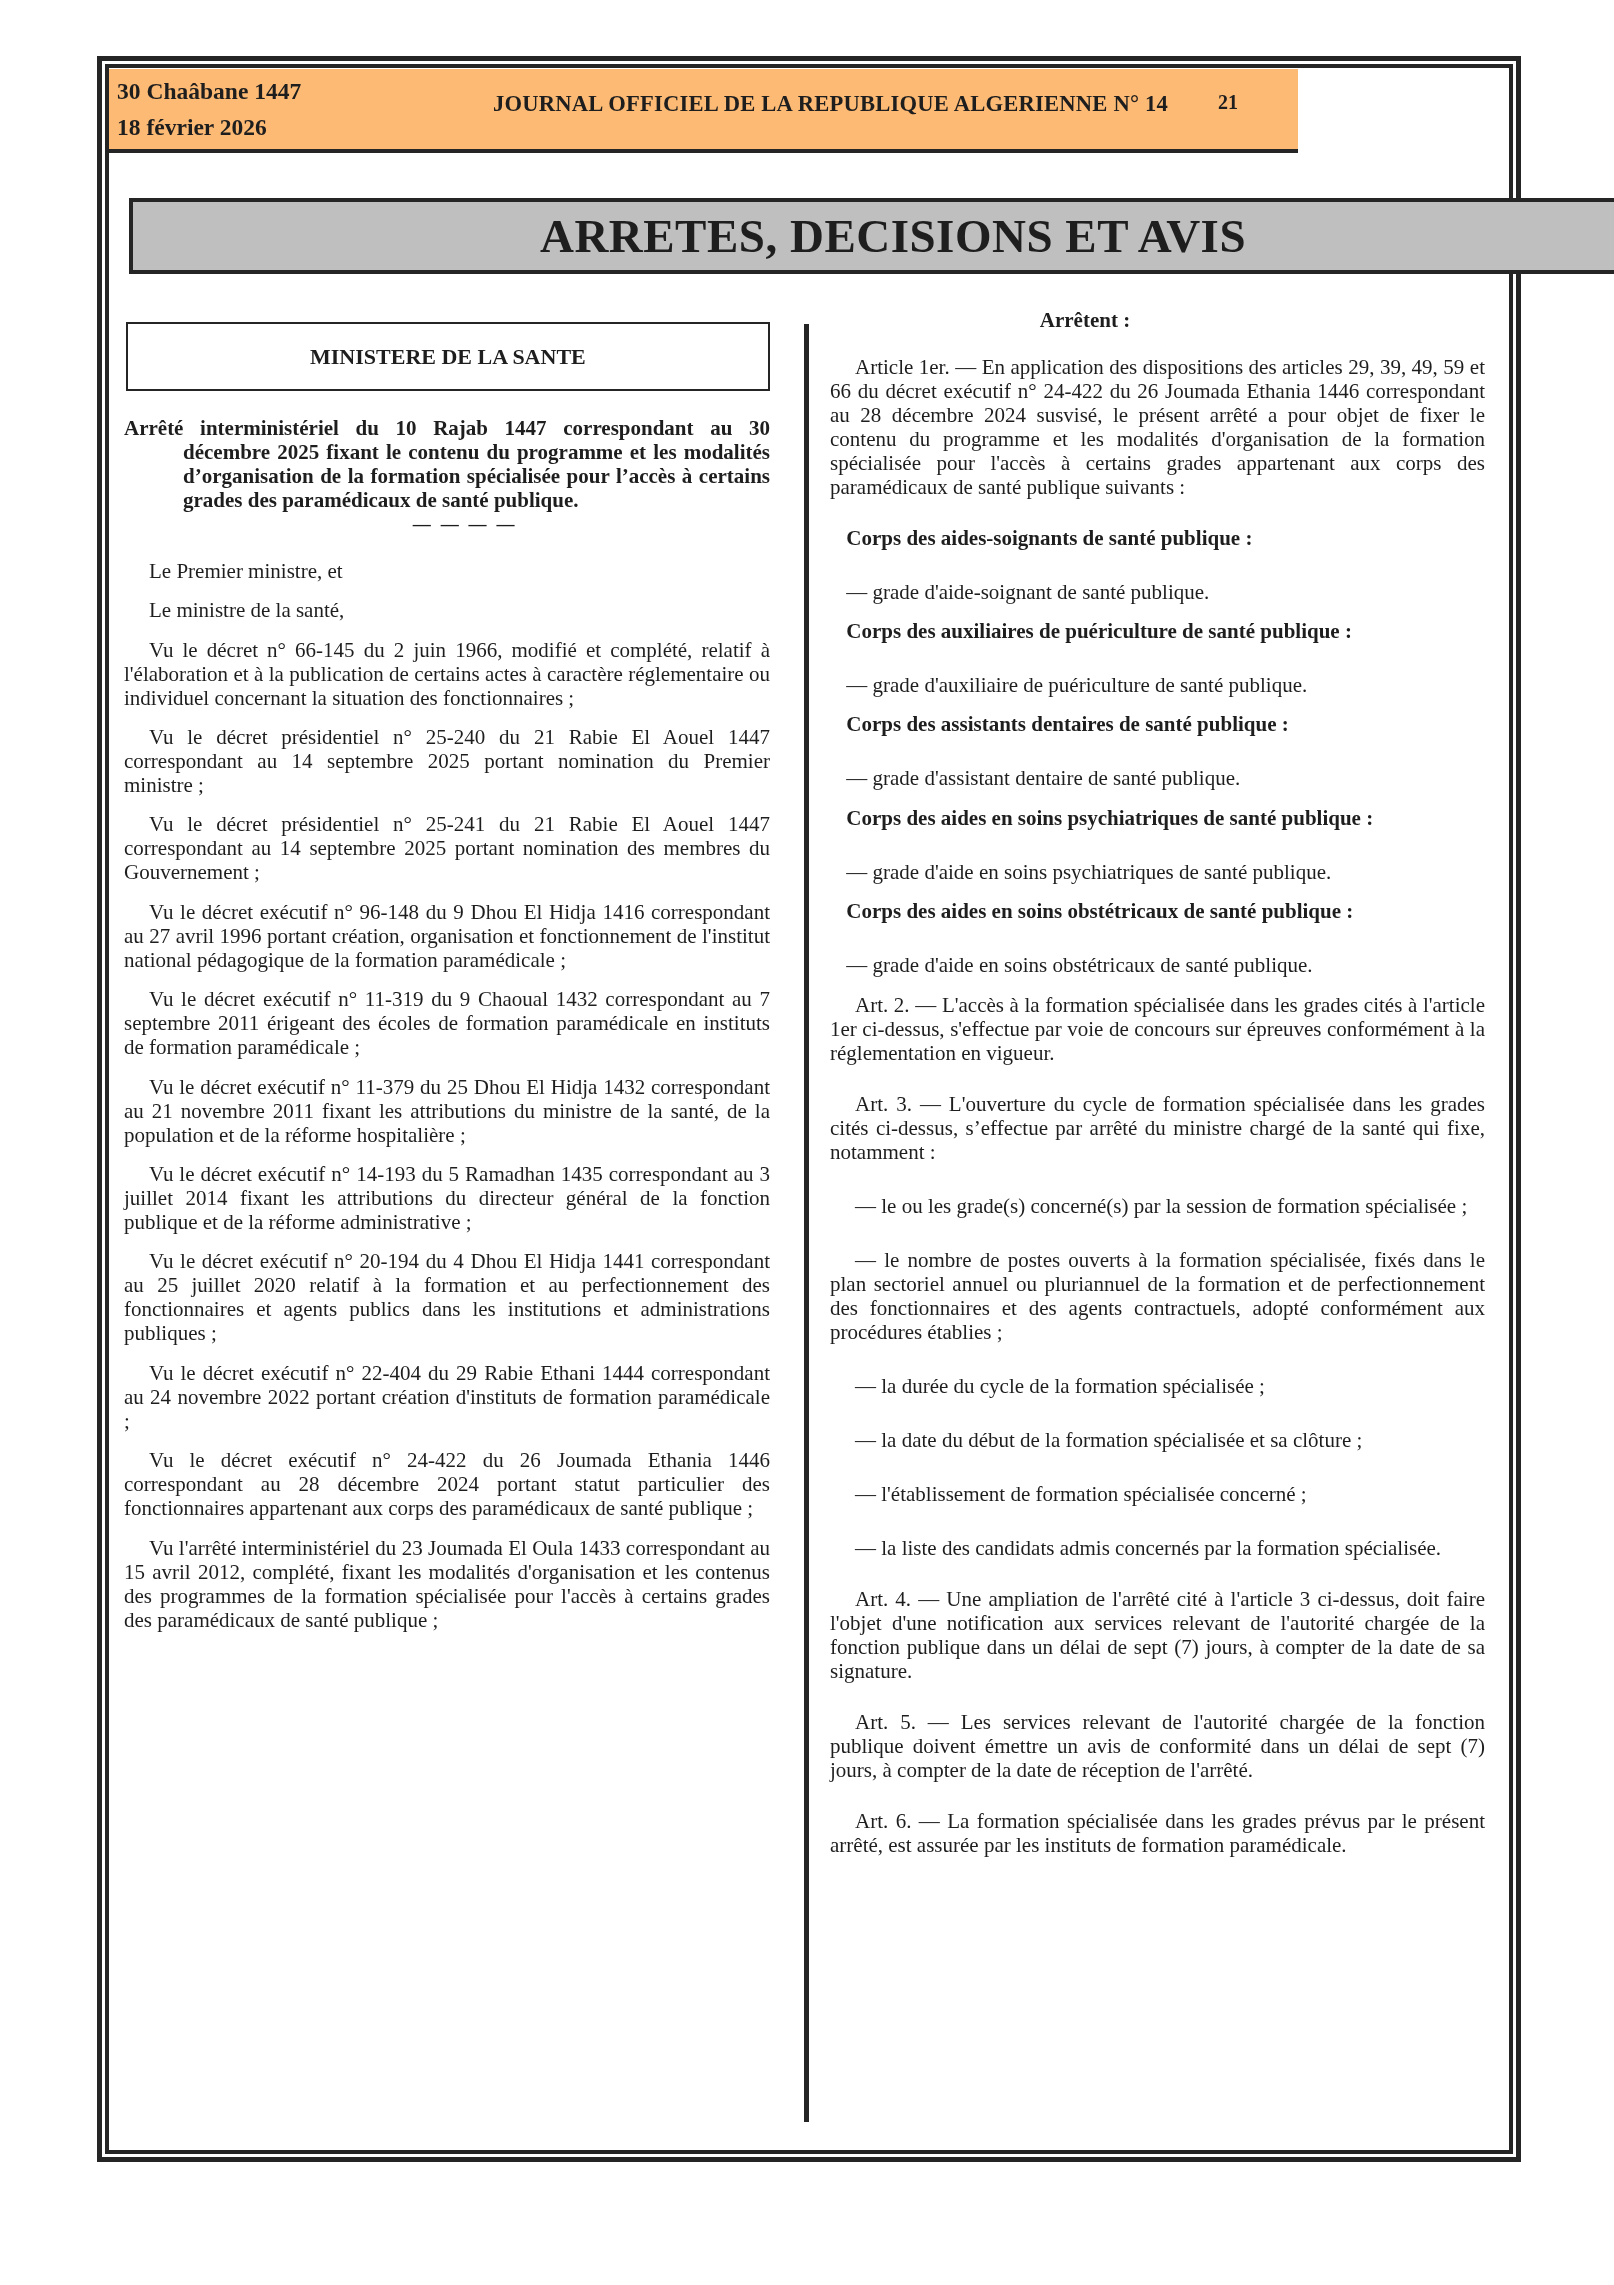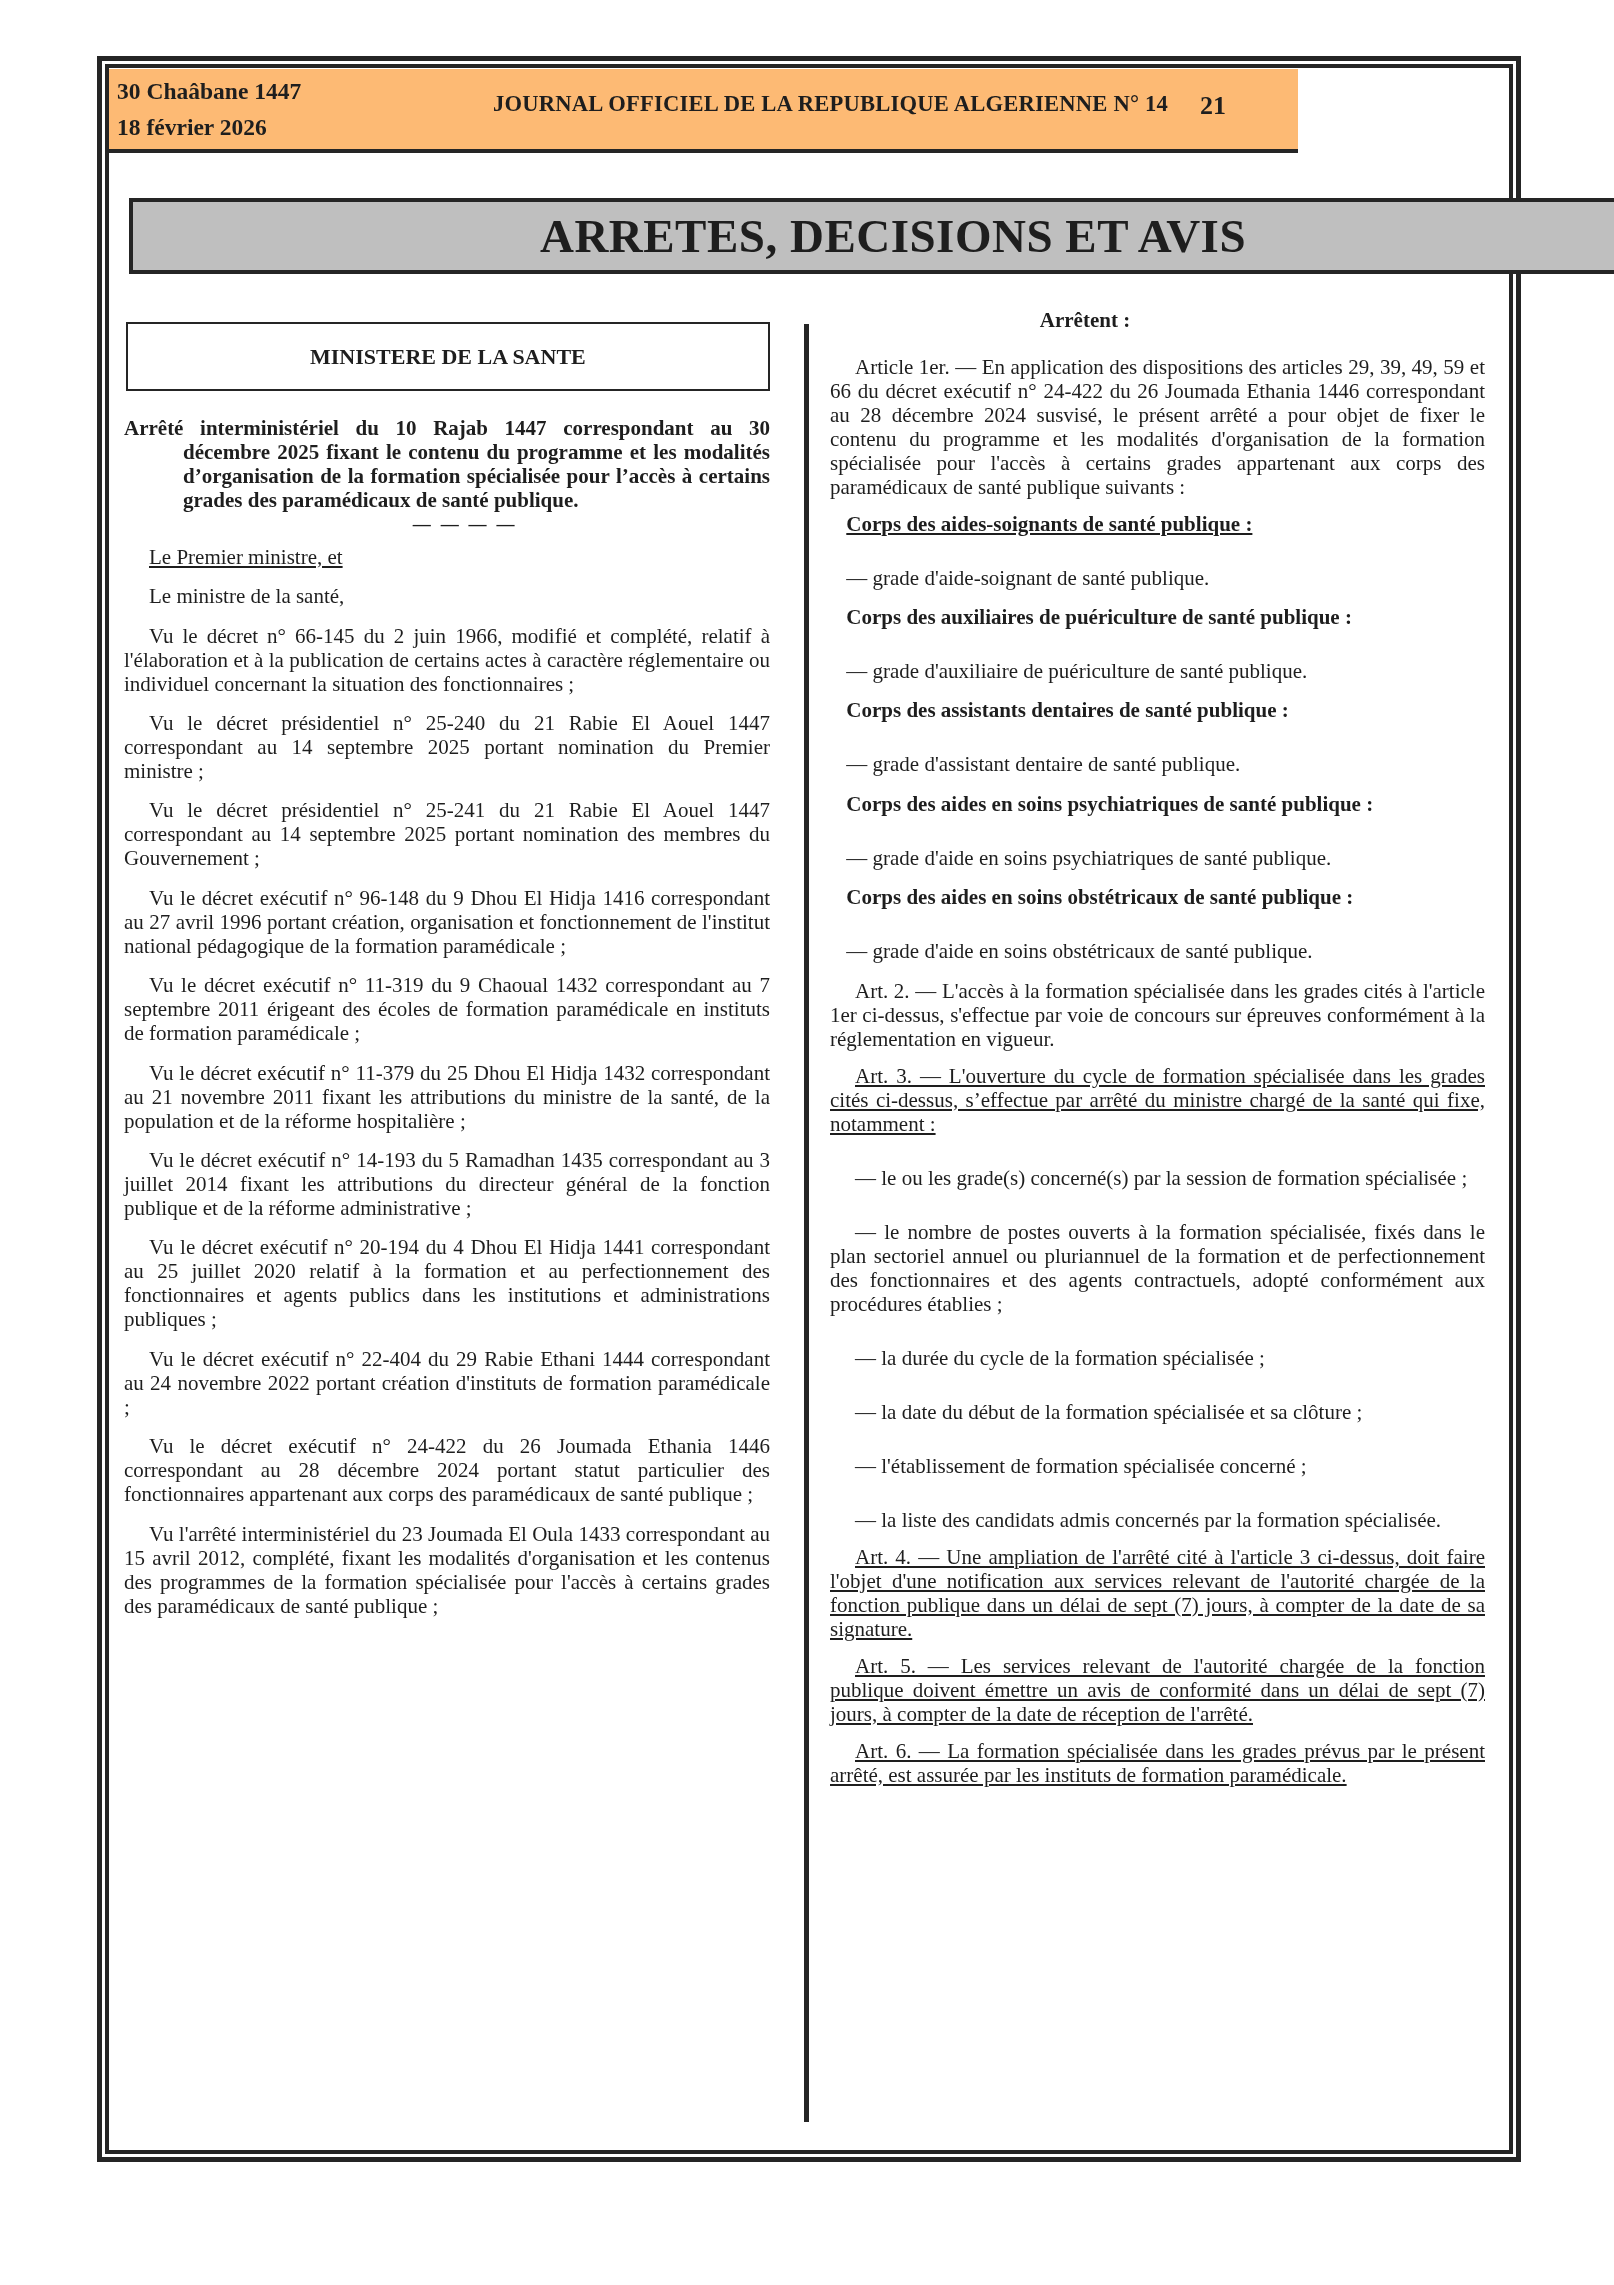--- a/index.html
+++ b/index.html
@@ -9,21 +9,21 @@
   .outer-frame { position: absolute; left: 97px; top: 56px; width: 1424px; height: 2106px;
                  border: 5.4px solid #252525; box-sizing: border-box; }
   .inner-frame { position: absolute; left: 105px; top: 64px; width: 1408px; height: 2090px;
                  border: 4.5px solid #252525; box-sizing: border-box; }
 
   .header-band { position: absolute; left: 109px; top: 69px; width: 1189px; height: 80px;
                  background: #fdba74; border-bottom: 4.5px solid #252525; box-sizing: content-box; }
   .hdr-date { position: absolute; left: 8.1px; top: 3.6px; font-weight: bold; font-size: 23.5px; line-height: 36px; }
   .hdr-date div { white-space: nowrap; }
   .hdr-title { position: absolute; left: 384px; top: 22px; font-weight: bold; font-size: 22.6px; letter-spacing: 0.2px; white-space: nowrap; }
-  .hdr-page { position: absolute; right: 72px; top: 22px; font-weight: bold; font-size: 26px; text-align: center; }
+  .hdr-page { position: absolute; right: 60px; top: 22px; font-weight: bold; font-size: 20px; text-align: center; }
 
   .section-title-box { position: absolute; left: 129px; top: 198px; width: 1528px; height: 76px;
                        background: #bfbfbf; border: 4.5px solid #252525; box-sizing: border-box;
                        display: flex; align-items: center; justify-content: center; }
   .section-title { font-weight: bold; font-size: 47px; letter-spacing: 0.5px; white-space: nowrap; }
 
   .col-divider { position: absolute; left: 804px; top: 324px; width: 4.5px; height: 1798px; background: #252525; }
 
   .col { position: absolute; font-size: 21px; line-height: 24px; text-align: justify; }
   .col-left { left: 124px; top: 322px; width: 646px; }
@@ -33,21 +33,21 @@
                   display: flex; align-items: center; justify-content: center; margin-left: 1.8px; }
   .ministry-title { font-weight: bold; font-size: 22px; }
 
   .decree-title { margin-top: 25px; font-weight: bold; font-size: 21px; line-height: 24px;
                   padding-left: 59px; text-indent: -59px; text-align: justify; }
   .dash-sep { text-align: center; margin-top: 3.6px; font-weight: bold; font-size: 18px; line-height: 16.3px; letter-spacing: 2.7px; padding-left: 36px; }
 
   .p { margin: 0; text-indent: 25px; }
   .gap-s { margin-top: 30px; }
   .gap-m { margin-top: 15.4px; }
-  .gap-l { margin-top: 13px; text-decoration: underline; }
+  .gap-l { margin-top: 27px; }
 
   .arretent { text-align: center; font-weight: bold; padding-right: 145px; margin-bottom: 22.6px; }
   .corps-heading { font-weight: bold; text-indent: 16.3px; }
   .grade-item { text-indent: 16.3px; }
 </style>
 </head>
 <body>
 
 <div class="outer-frame"></div>
 <div class="inner-frame"></div>

